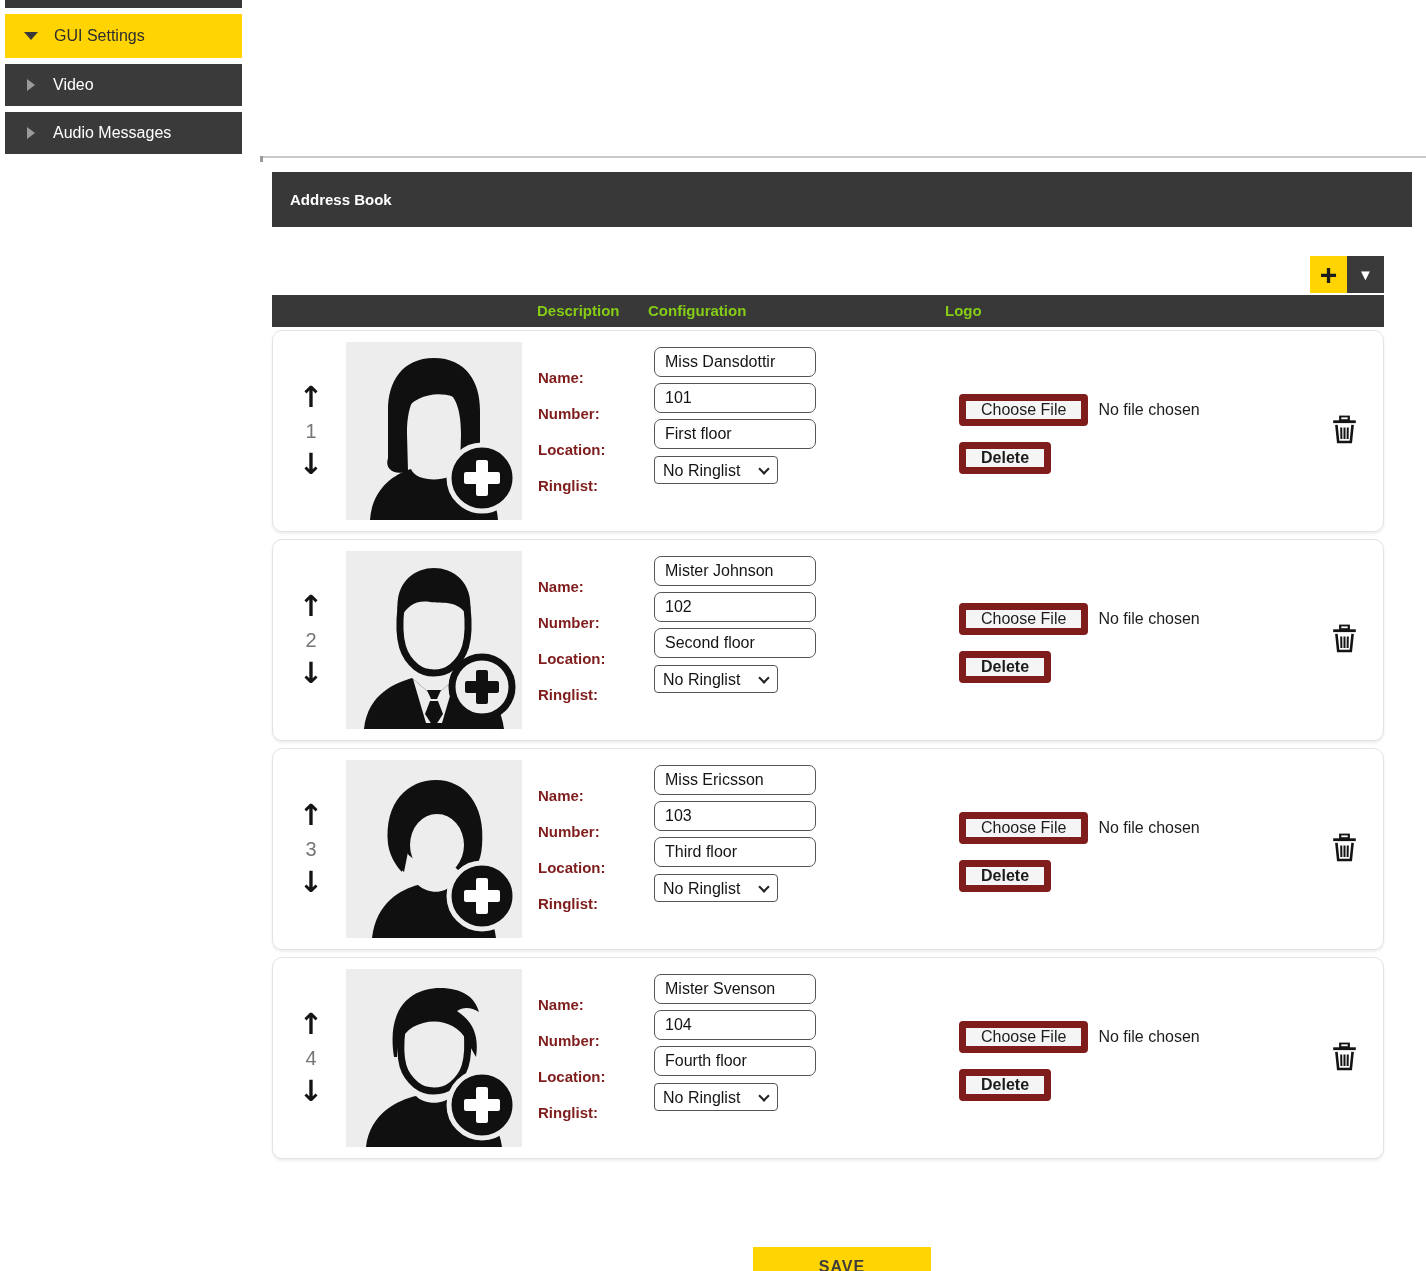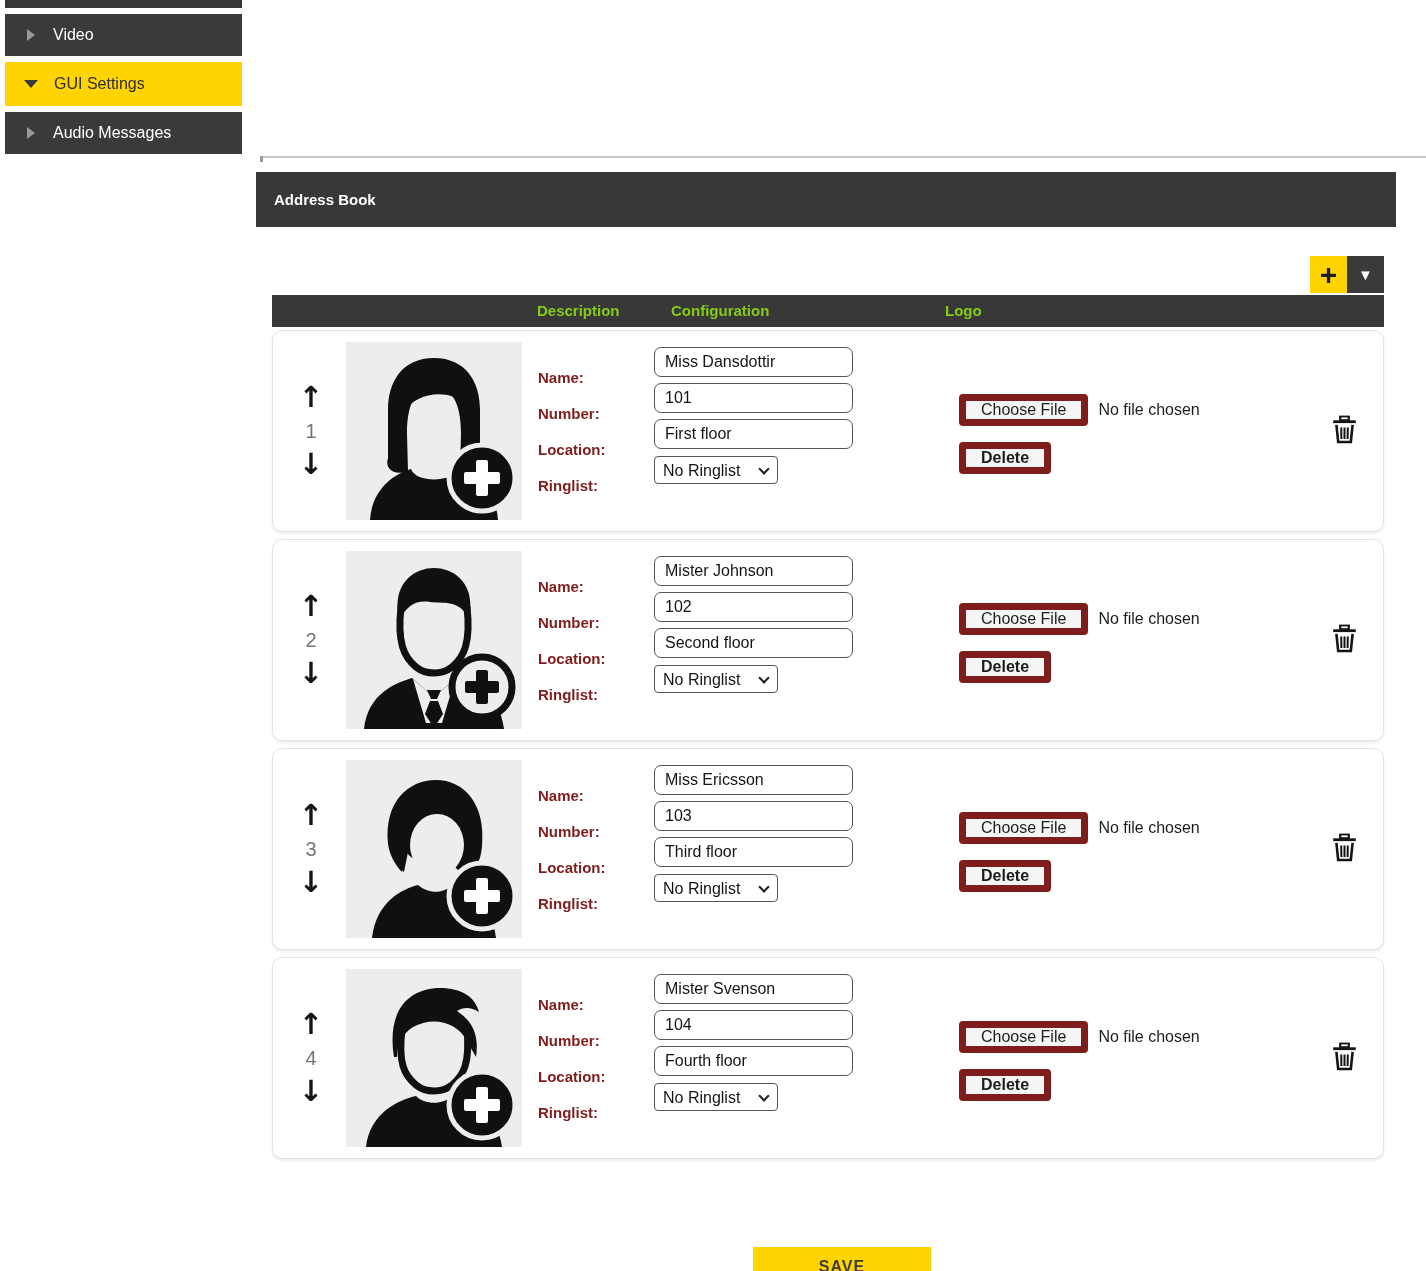--- a/index.html
+++ b/index.html
@@ -19,58 +19,58 @@
   .tri-down { border-left: 7px solid transparent; border-right: 7px solid transparent;
     border-top: 8px solid #3a3a3a; margin-left: 19px; margin-right: 16px; }
 
   
   .divider { position: absolute; left: 260px; right: 0; top: 156px; height: 3px;
     border-top: 2px solid #c9c9c9; }
   .divider::before { content: ""; position: absolute; left: 0; top: -2px; width: 3px;
     height: 6px; background: #9a9a9a; }
 
   
-  .panel-header { position: absolute; left: 256px; top: 172px; width: 1140px; height: 55px;
+  .panel-header { position: absolute; left: 272px; top: 172px; width: 1140px; height: 55px;
     background: #383838; color: #fff; font-weight: bold; font-size: 15px;
     display: flex; align-items: center; padding-left: 18px; }
 
   
   .toolbar { position: absolute; left: 1310px; top: 256px; display: flex; }
   .btn-add { width: 37px; height: 37px; background: #ffd400; border: none; cursor: pointer;
     font-size: 30px; font-weight: bold; color: #1c1c1c; line-height: 33px; }
   .btn-expand { width: 37px; height: 37px; background: #3a3a3a; border: none; cursor: pointer;
     color: #fff; font-size: 15px; }
 
   
   .table-head { position: absolute; left: 272px; top: 295px; width: 1112px; height: 32px;
     background: #383838; color: #84cc16; font-weight: bold; font-size: 15px; }
   .table-head span { position: absolute; top: 7px; }
   .col-description { left: 265px; }
-  .col-configuration { left: 399px; }
+  .col-configuration { left: 376px; }
   .col-logo { left: 673px; }
 
   
   .rows { position: absolute; left: 272px; top: 330px; width: 1112px; }
   .entry { position: relative; height: 202px; margin-bottom: 7px; background: #fff;
     border: 1px solid #e3e3e3; border-radius: 10px;
     box-shadow: 0 2px 3px rgba(0,0,0,0.07); }
   .ordercol { position: absolute; left: 10px; top: 0; width: 56px; height: 100%;
     display: flex; flex-direction: column; align-items: center; justify-content: center;
     gap: 9px; }
   .arrow { font-family: "DejaVu Sans", sans-serif; font-size: 29px; font-weight: bold;
     color: #141414; line-height: 1; background: none; border: none; cursor: pointer; }
   .ordernum { color: #757575; font-size: 20px; line-height: 1; }
   .avatar { position: absolute; left: 73px; top: 11px; width: 176px; height: 178px;
     background: #ededed; }
   .avatar svg { width: 100%; height: 100%; display: block; }
 
   .fields { position: absolute; left: 265px; top: 13px; display: grid;
     grid-template-columns: 116px auto; grid-auto-rows: 36px; align-items: center; }
   .flabel { font-weight: bold; font-size: 15px; color: #7f1d1d; margin-top: 31px; }
-  .tinput { width: 199px; height: 30px; border: 1.6px solid #555; border-radius: 7px;
+  .tinput { width: 162px; height: 30px; border: 1.6px solid #555; border-radius: 7px;
     font-family: "Liberation Sans", sans-serif; font-size: 16px; color: #141414;
     padding: 0 10px; background: #fff; }
   .select-wrap { position: relative; width: 124px; }
   .tselect { width: 124px; height: 28px; border: 1.6px solid #555; border-radius: 4px;
     font-family: "Liberation Sans", sans-serif; font-size: 16px; color: #141414;
     padding: 0 24px 0 8px; background: #fff; appearance: none; -webkit-appearance: none; }
   .chev { position: absolute; right: 10px; top: 9px; width: 8px; height: 8px;
     border-right: 2px solid #222; border-bottom: 2px solid #222;
     transform: rotate(45deg); pointer-events: none; }
 
@@ -88,27 +88,27 @@
   
   .save-btn { position: absolute; left: 753px; top: 1247px; width: 178px; height: 39px;
     background: #ffd400; border: none; color: #3d3d3d; font-weight: bold; font-size: 16px;
     letter-spacing: 1px; cursor: pointer; font-family: "Liberation Sans", sans-serif; }
 </style>
 </head>
 <body>
 
 <div class="sidebar">
   <div class="sidebar-sliver"></div>
+  <div class="side-item first active">
+    <span class="tri tri-down"></span>
+    <span>GUI Settings</span>
+  </div>
   <div class="side-item">
     <span class="tri tri-right"></span>
     <span>Video</span>
-  </div>
-  <div class="side-item first active">
-    <span class="tri tri-down"></span>
-    <span>GUI Settings</span>
   </div>
   <div class="side-item">
     <span class="tri tri-right"></span>
     <span>Audio Messages</span>
   </div>
 </div>
 
 <div class="divider"></div>
 
 <div class="panel-header">

